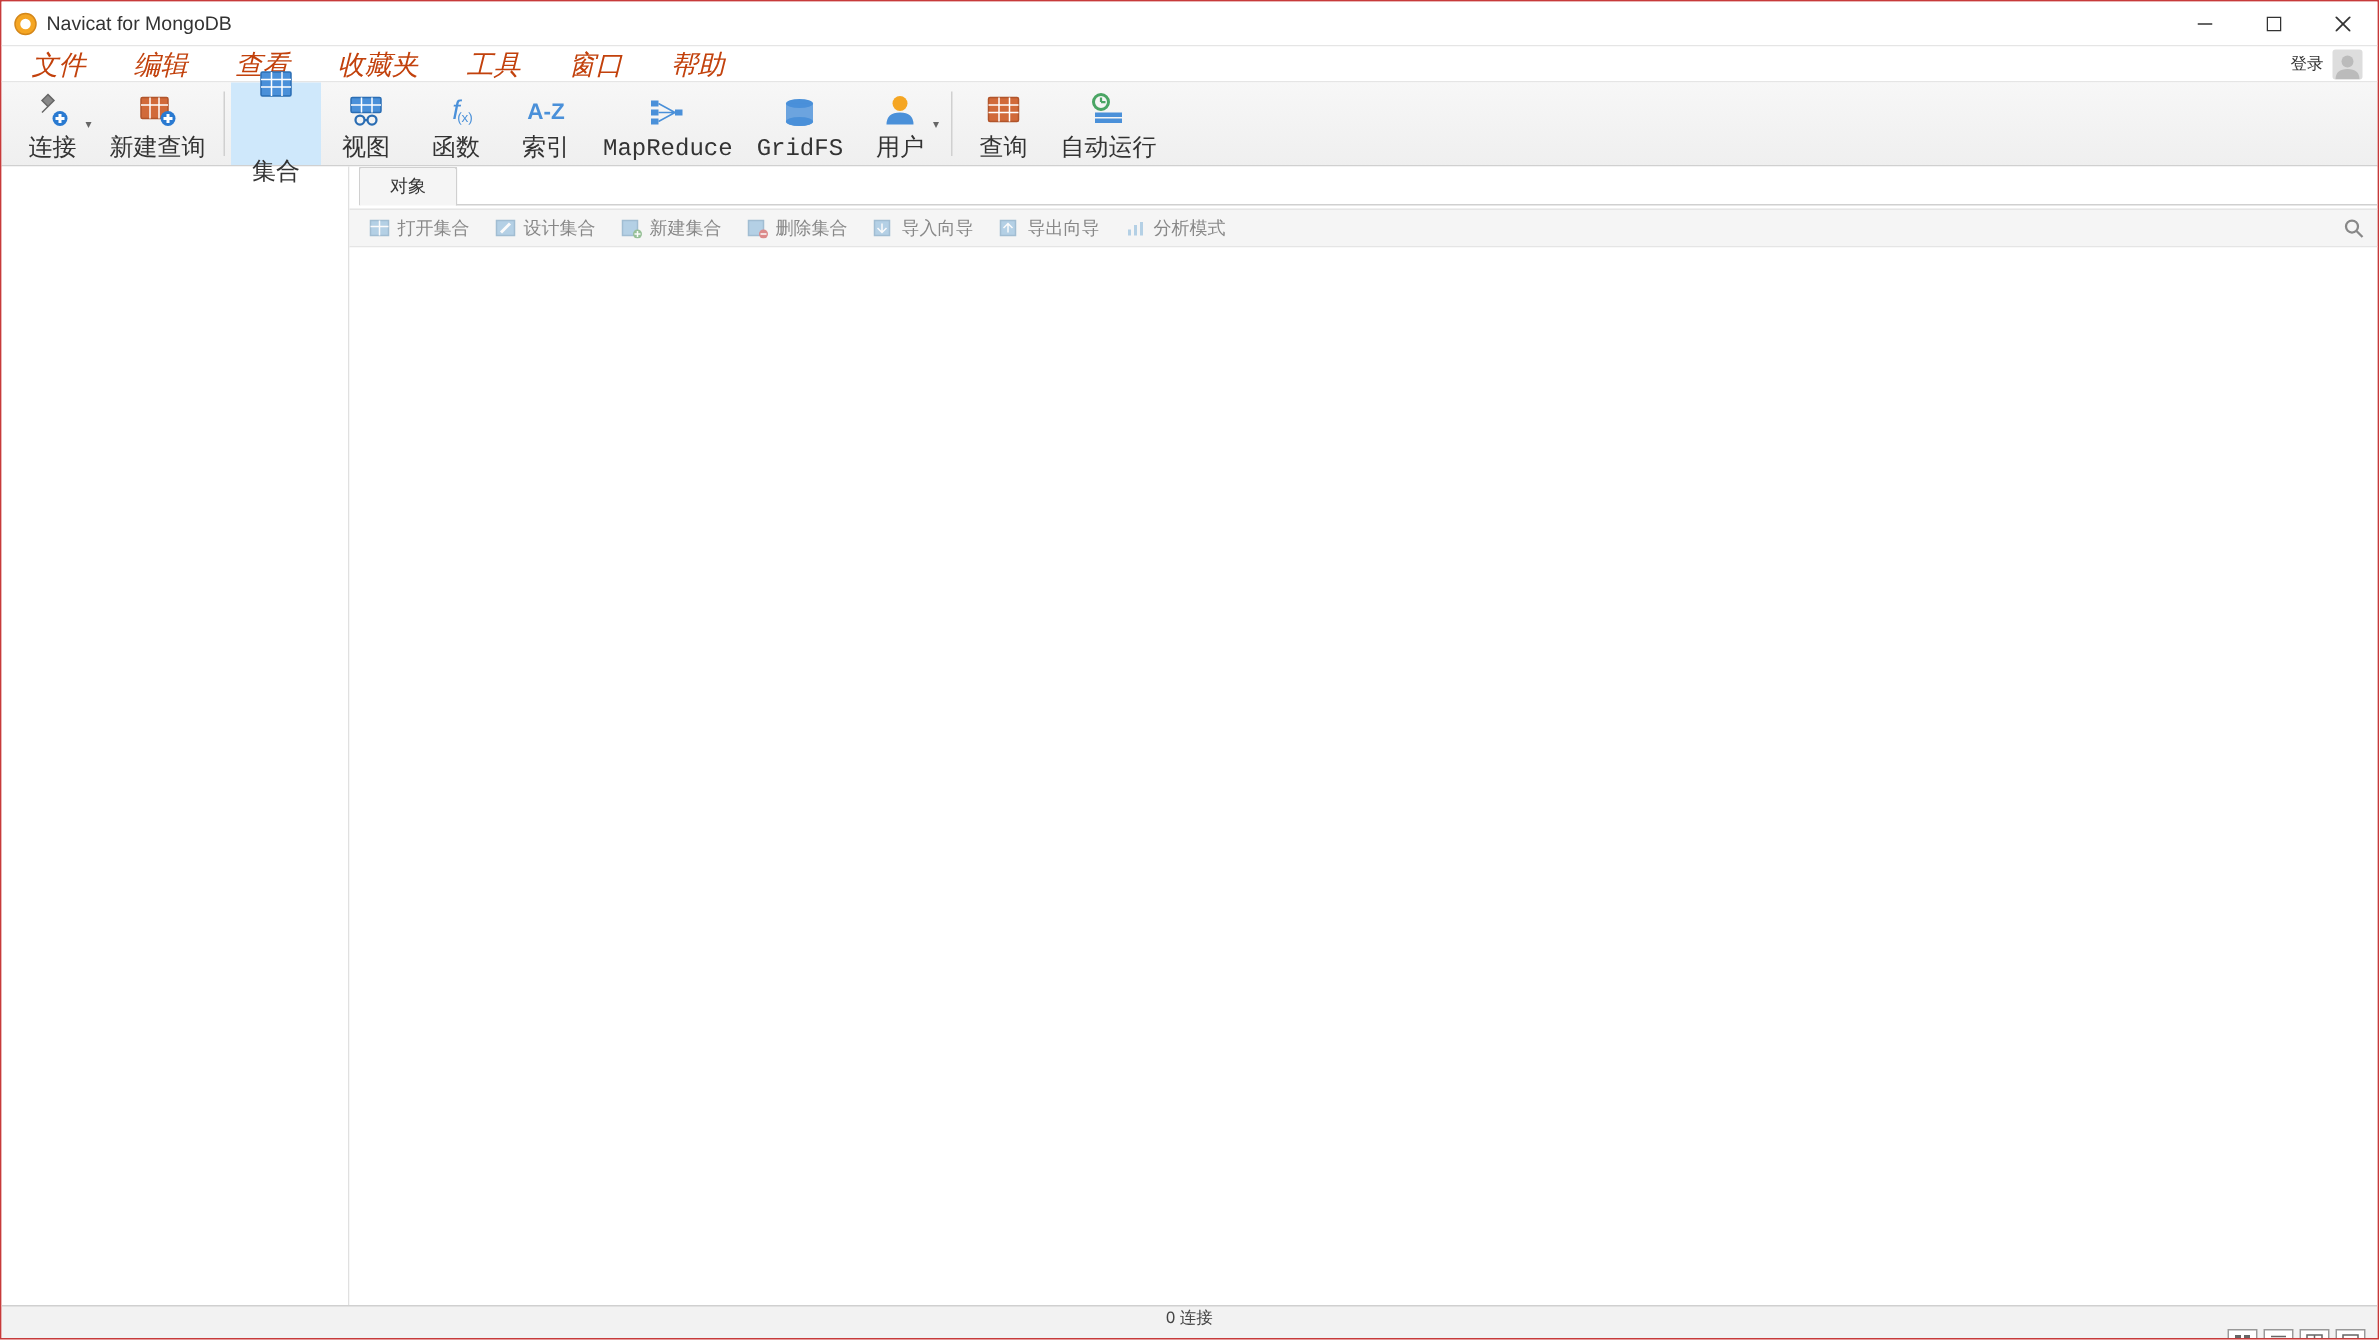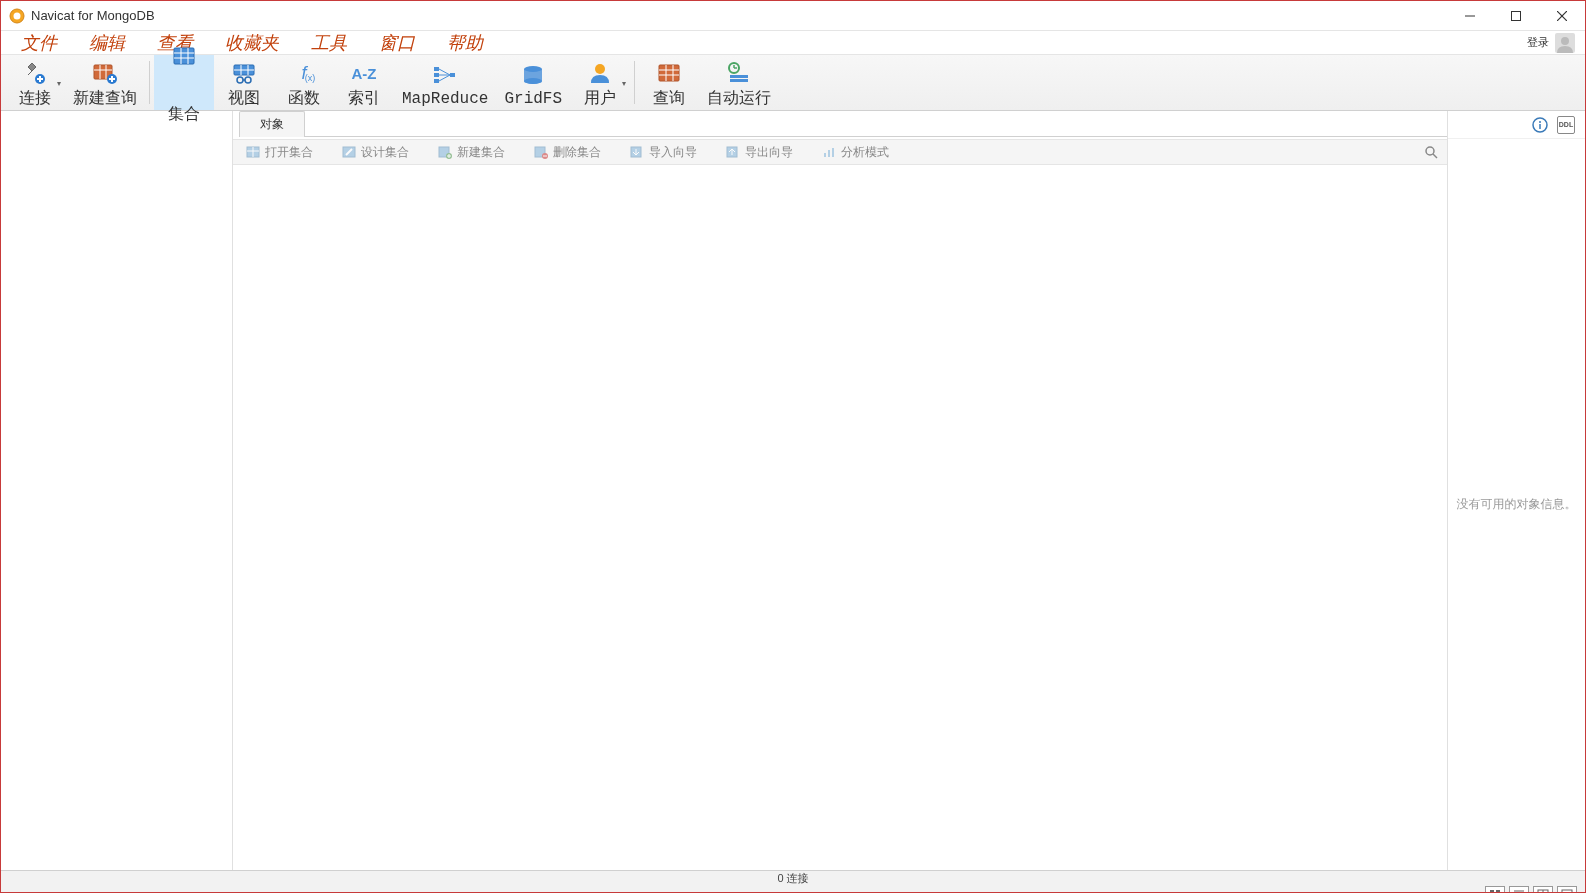--- a/index.html
+++ b/index.html
@@ -32,21 +32,21 @@
 .rightpanel { width: 138px; background: #fff; border-left: 1px solid #e0e0e0; display: flex; flex-direction: column; }
 .rp-icons { height: 28px; display: flex; align-items: center; justify-content: flex-end; gap: 8px; padding-right: 10px; border-bottom: 1px solid #f0f0f0; }
 .rp-icons .ico { width: 18px; height: 18px; display: flex; align-items: center; justify-content: center; border-radius: 2px; color: #3a7ab8; font-size: 11px; }
 .rp-icons .sql-ico { border: 1px solid #888; color: #555; font-size: 7px; font-weight: bold; padding: 1px; }
 .rp-body { flex: 1; display: flex; align-items: center; justify-content: center; color: #999; font-size: 12px; text-align: center; }
 
 .tabbar { height: 28px; display: flex; align-items: flex-start; padding-left: 6px; background: #fff; }
 .tab { height: 26px; padding: 0 20px; display: flex; align-items: center; font-size: 12px; border: 1px solid #d0d0d0; border-bottom: none; background: #f5f5f5; border-radius: 2px 2px 0 0; color: #333; }
 .tabbar .spacer { flex: 1; height: 26px; border-bottom: 1px solid #d0d0d0; margin-left: -1px; }
 
-.subtoolbar { height: 26px; background: #f5f5f5; border-top: 1px solid #e5e5e5; border-bottom: 1px solid #e5e5e5; display: flex; align-items: center; padding: 0 6px; gap: 16px; }
+.subtoolbar { height: 26px; background: #f5f5f5; border-top: 1px solid #e5e5e5; border-bottom: 1px solid #e5e5e5; display: flex; align-items: center; padding: 0 6px; gap: 4px; }
 .sub-btn { display: flex; align-items: center; gap: 4px; padding: 2px 6px; font-size: 12px; color: #888; cursor: default; }
 .sub-btn .sub-ico { width: 16px; height: 16px; display: flex; align-items: center; justify-content: center; opacity: .6; }
 .sub-search { margin-left: auto; color: #888; width: 20px; height: 20px; display: flex; align-items: center; justify-content: center; }
 .content-area { flex: 1; background: #fff; }
 
 .statusbar { height: 22px; background: #f2f2f2; border-top: 1px solid #d0d0d0; display: flex; align-items: center; padding: 0 8px; font-size: 11px; color: #444; flex-direction: column; }
 .statusbar .sb-right { margin-left: auto; display: flex; gap: 4px; }
 .sb-view { width: 20px; height: 16px; border: 1px solid #999; display: flex; align-items: center; justify-content: center; font-size: 8px; color: #555; background: #fff; }
 
 svg { display: block; }
@@ -311,33 +311,20 @@
       <div class="sub-search">
           <svg width="14" height="14">
             <circle cx="6" cy="6" r="4" fill="none" stroke="#888" stroke-width="1.5"></circle>
             <line x1="9" y1="9" x2="13" y2="13" stroke="#888" stroke-width="1.5"></line>
           </svg>
         </div>
     </div>
     <div class="content-area"></div>
   </div>
 
-  <div class="rightpanel">
-    <div class="rp-icons">
-      <span class="ico">
-          <svg width="16" height="16">
-            <circle cx="8" cy="8" r="7" fill="none" stroke="#3a7ab8" stroke-width="1.5"></circle>
-            <circle cx="8" cy="5" r="1" fill="#3a7ab8"></circle>
-            <line x1="8" y1="7" x2="8" y2="12" stroke="#3a7ab8" stroke-width="1.5"></line>
-          </svg>
-        </span>
-      <span class="ico sql-ico">DDL</span>
-    </div>
-    <div class="rp-body">没有可用的对象信息。</div>
-  </div>
 </div>
 
 <div class="statusbar">
   <span>0 连接</span>
   <div class="sb-right">
     <span class="sb-view">
         <svg width="12" height="10">
           <rect x="1" y="1" width="4" height="3" fill="#666"></rect>
           <rect x="7" y="1" width="4" height="3" fill="#666"></rect>
           <rect x="1" y="6" width="4" height="3" fill="#666"></rect>

